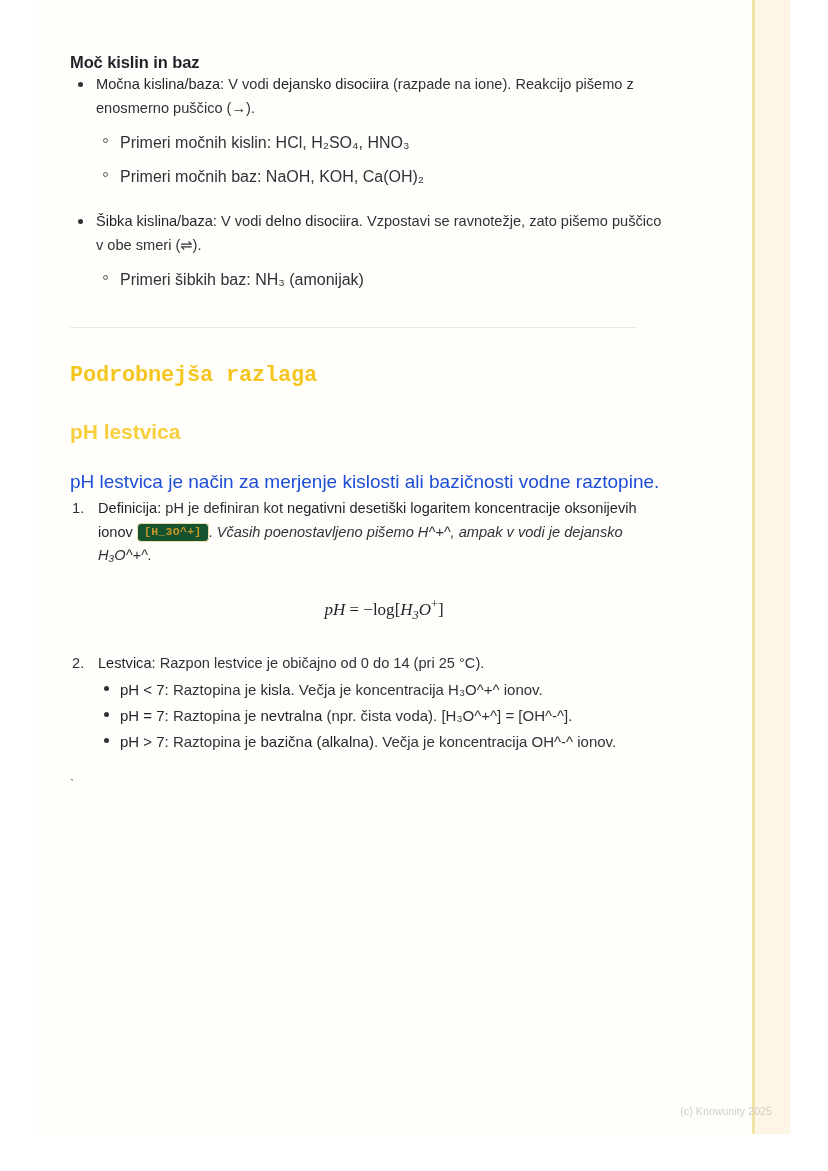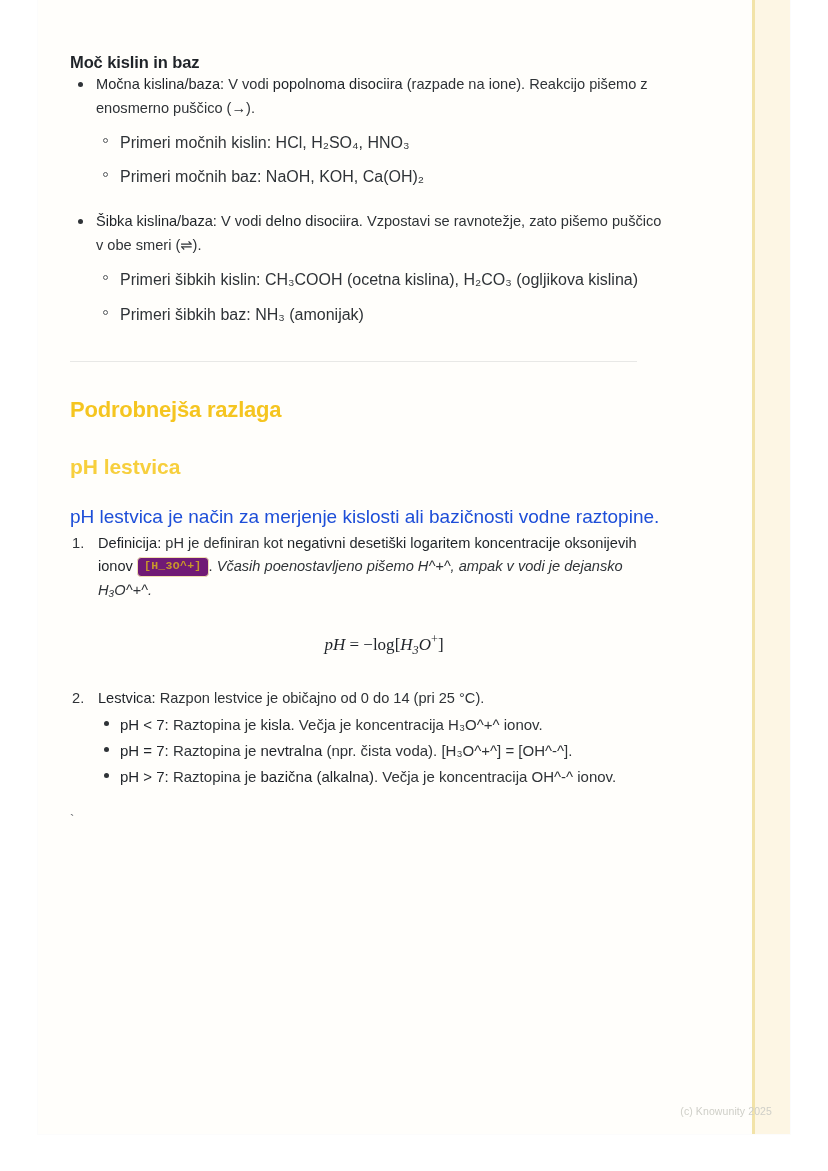--- a/index.html
+++ b/index.html
@@ -199,21 +199,21 @@
     background: #2f3337;
   }
 
   
   .code-chip {
     display: inline-block;
     font-family: "Liberation Mono", monospace;
     font-size: 11.5px;
     font-weight: 700;
     color: #c8982a;
-    background: #701a75;
+    background: #14532d;
     border: 1px solid #f0e0b0;
     border-radius: 4px;
     padding: 2px 6px 3px 6px;
     line-height: 1.1;
     vertical-align: 2px;
     letter-spacing: 0.3px;
   }
 
   
   .math-block {
@@ -248,51 +248,50 @@
     font-size: 10.5px;
     color: #cfcfc8;
     letter-spacing: 0.1px;
   }
 
   
   .mt-28 { margin-top: 28px; }
   .mt-24 { margin-top: 24px; }
   .mt-22 { margin-top: 22px; }
   .mt-20 { margin-top: 20px; }
-  .mt-34 { margin-top: 34px; }
+  .mt-34 { margin-top: 34px; font-family: Liberation Mono, monospace; }
 </style>
 </head>
 <body>
 
 <div class="page">
 
   <div class="sheet"></div>
 
   <div class="side-rail"></div>
 
   <div class="content">
 
     <h3 class="h3">Moč kislin in baz</h3>
 
     <ul class="lvl1 mt-28">
 
       <li>
-        <strong>Močna kislina/baza:</strong><span> V vodi </span><strong>popolnoma disociira</strong><span> (razpade na ione). Reakcijo pišemo z enosmerno puščico (→).</span>
+        <strong>Močna kislina/baza:</strong><span> V vodi </span><strong>dejansko disociira</strong><span> (razpade na ione). Reakcijo pišemo z enosmerno puščico (→).</span>
 
         <ul class="lvl2">
           <li>Primeri močnih kislin: HCl, H₂SO₄, HNO₃</li>
           <li>Primeri močnih baz: NaOH, KOH, Ca(OH)₂</li>
         </ul>
       </li>
 
       <li class="mt-20">
         <strong>Šibka kislina/baza:</strong><span> V vodi </span><strong>delno disociira</strong><span>. Vzpostavi se ravnotežje, zato pišemo puščico v obe smeri (⇌).</span>
 
         <ul class="lvl2">
-          <li>Primeri šibkih kislin: CH₃COOH (ocetna kislina), H₂CO₃ (ogljikova kislina)</li>
           <li>Primeri šibkih baz: NH₃ (amonijak)</li>
         </ul>
       </li>
 
     </ul>
 
     <div class="mt-34">
       <hr class="divider">
     </div>
 

